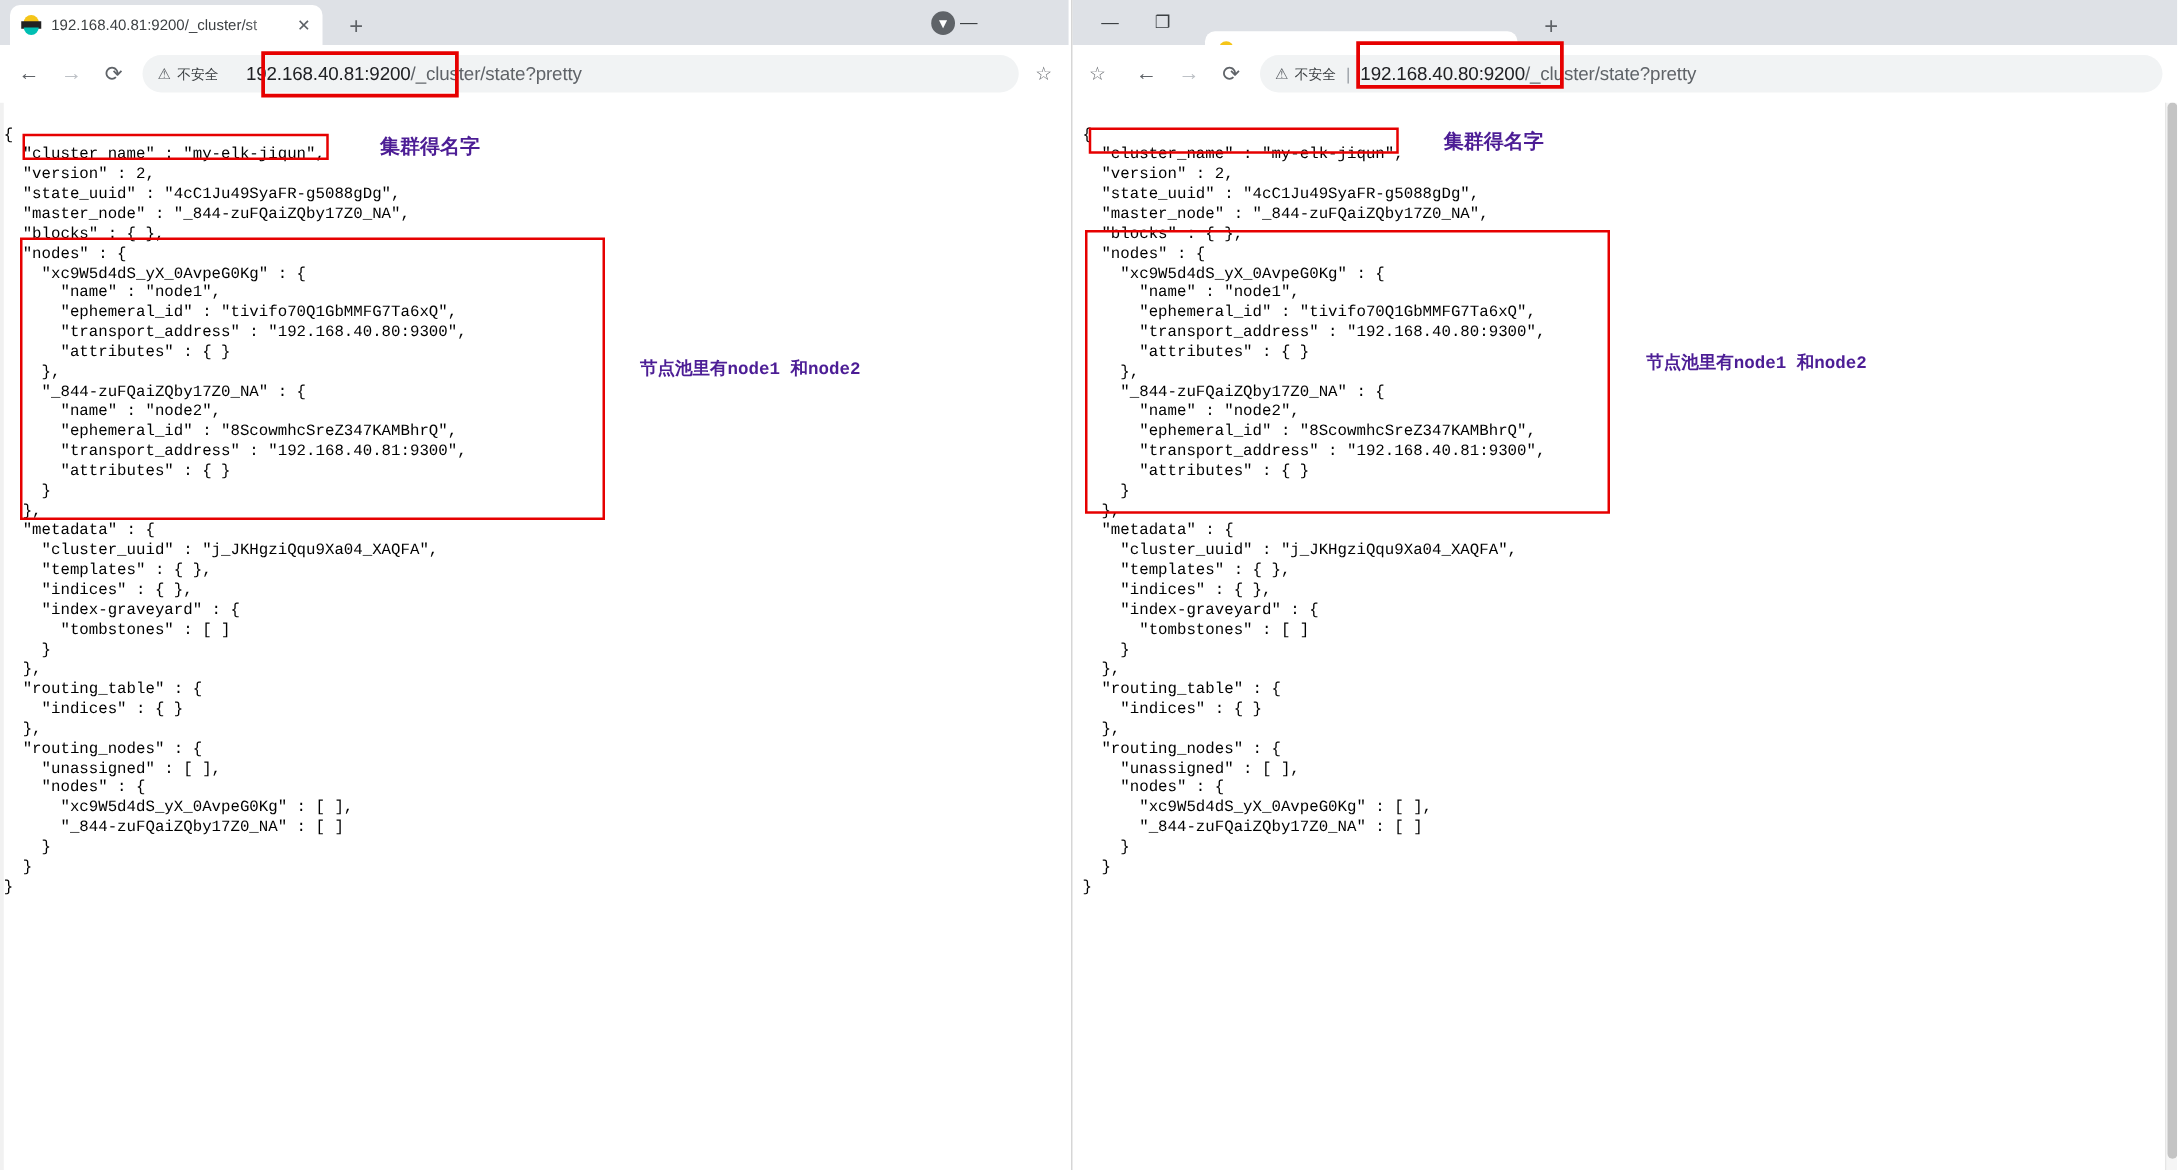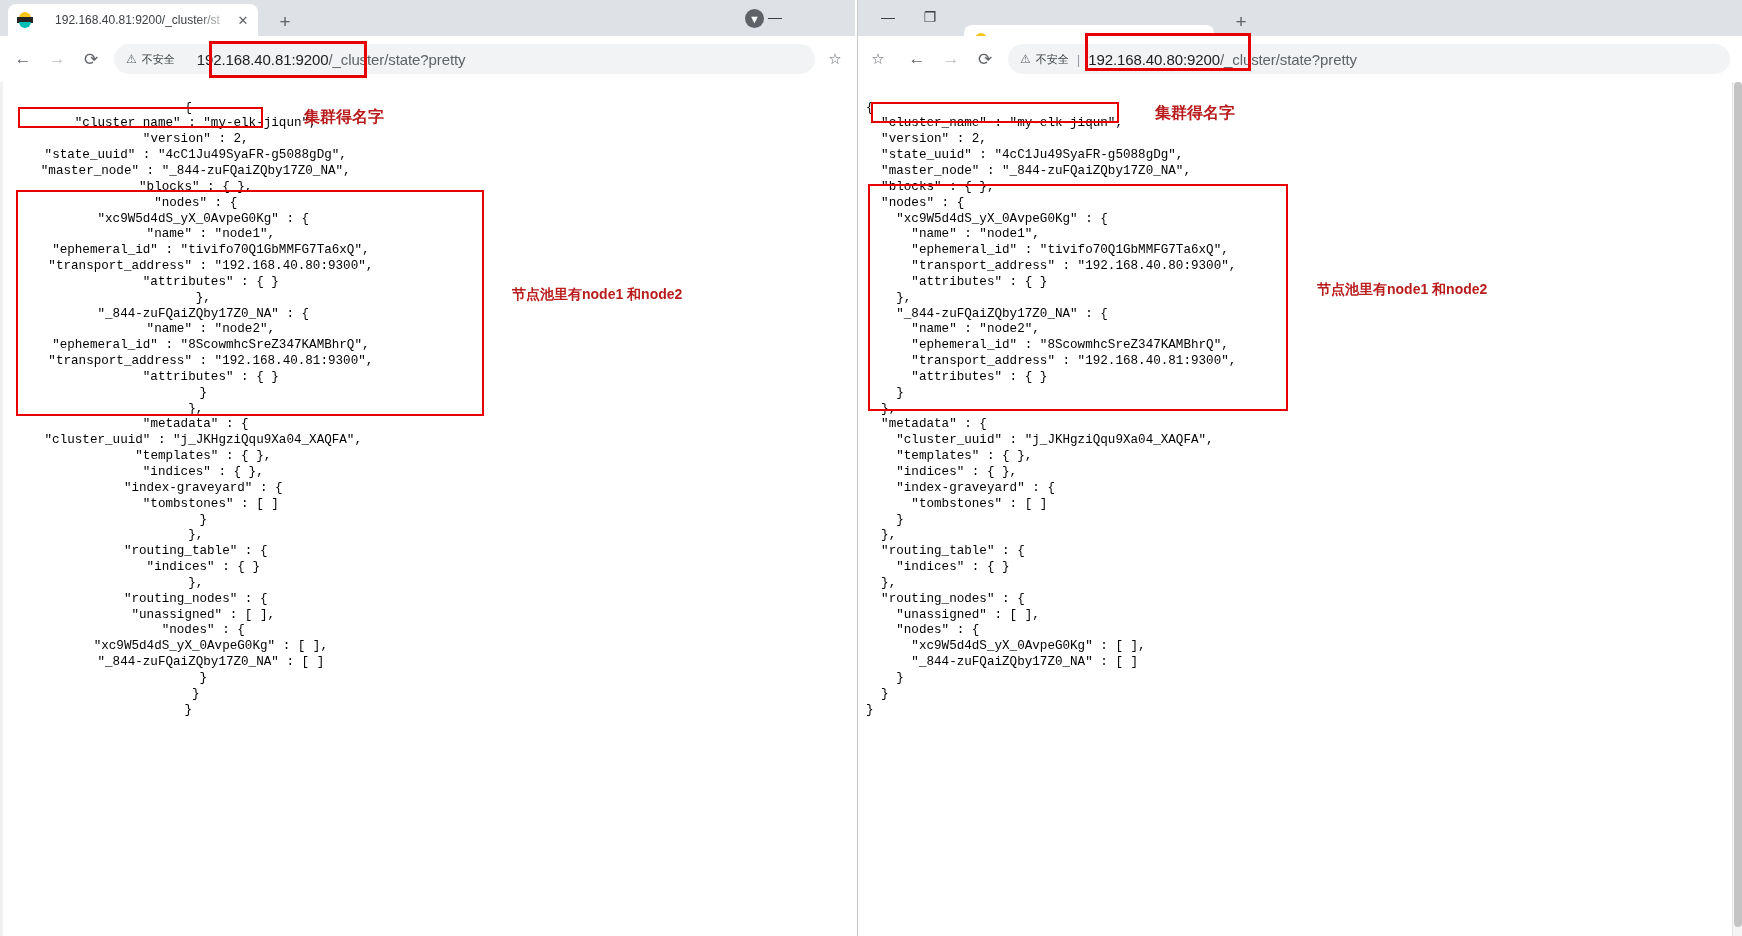--- a/index.html
+++ b/index.html
@@ -7,21 +7,21 @@
     margin: 0; padding: 0;
     width: 1742px; height: 936px;
     background: #ffffff;
     font-family: "Liberation Sans", sans-serif;
     overflow: hidden;
   }
   .screen { position: relative; width: 1742px; height: 936px; background:#ffffff; }
 
   
   .window { position: absolute; top: 0; background: #ffffff; overflow: hidden; }
-  .win-left  { left: 0;   width: 855px;  height: 936px; text-align: center; }
+  .win-left  { left: 0;   width: 855px;  height: 936px; }
   .win-right { left: 857px; width: 885px; height: 936px; border-left: 1px solid #c9c9c9; }
 
   .tabstrip { position: relative; height: 36px; background: #dee1e6; }
   .win-right .tabstrip { background: #dee1e6; }
 
   .tab {
     position: absolute; left: 8px; top: 4px;
     height: 32px; width: 250px;
     background: #ffffff;
     border-radius: 8px 8px 0 0;
@@ -143,22 +143,22 @@
     background: #f1f1f1;
   }
 
   
   .ann-box {
     position: absolute; border: 2px solid #e60000;
     pointer-events: none;
   }
   .ann-label {
     position: absolute;
-    color: #b91c1c;
-    font-family: Liberation Sans, sans-serif;
+    color: #4c1d95;
+    font-family: Liberation Mono, monospace;
     font-weight: bold;
     white-space: nowrap;
   }
   .ann-url-box { border: 3px solid #e60000; }
 </style>
 </head>
 <body>
 
 <div class="screen">
 

